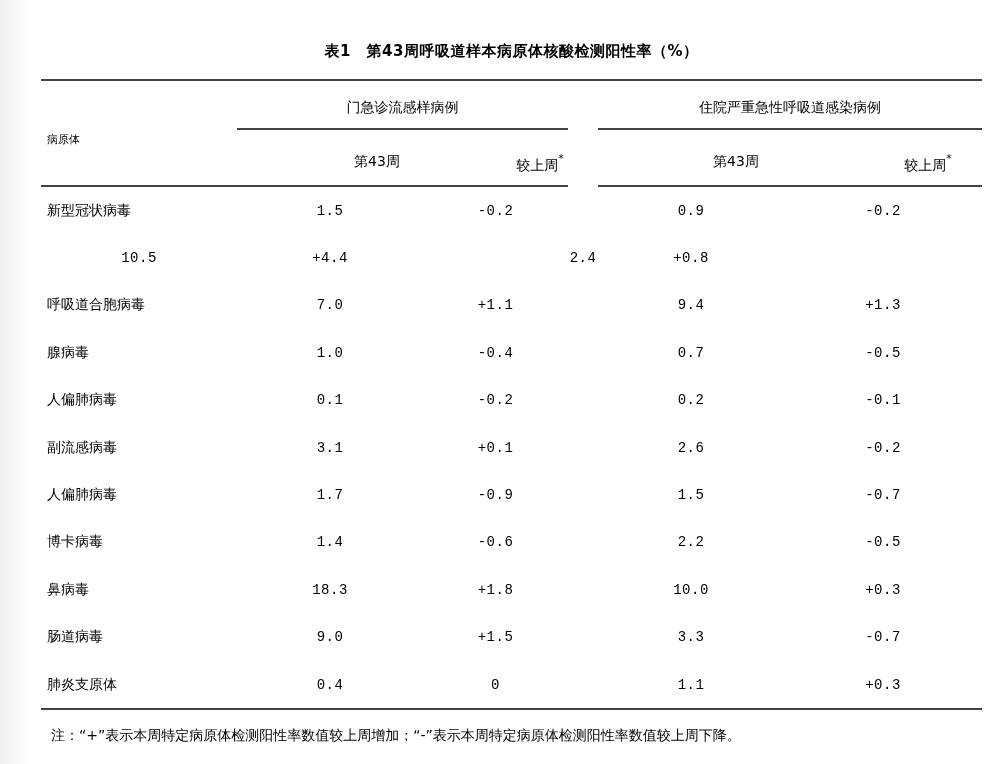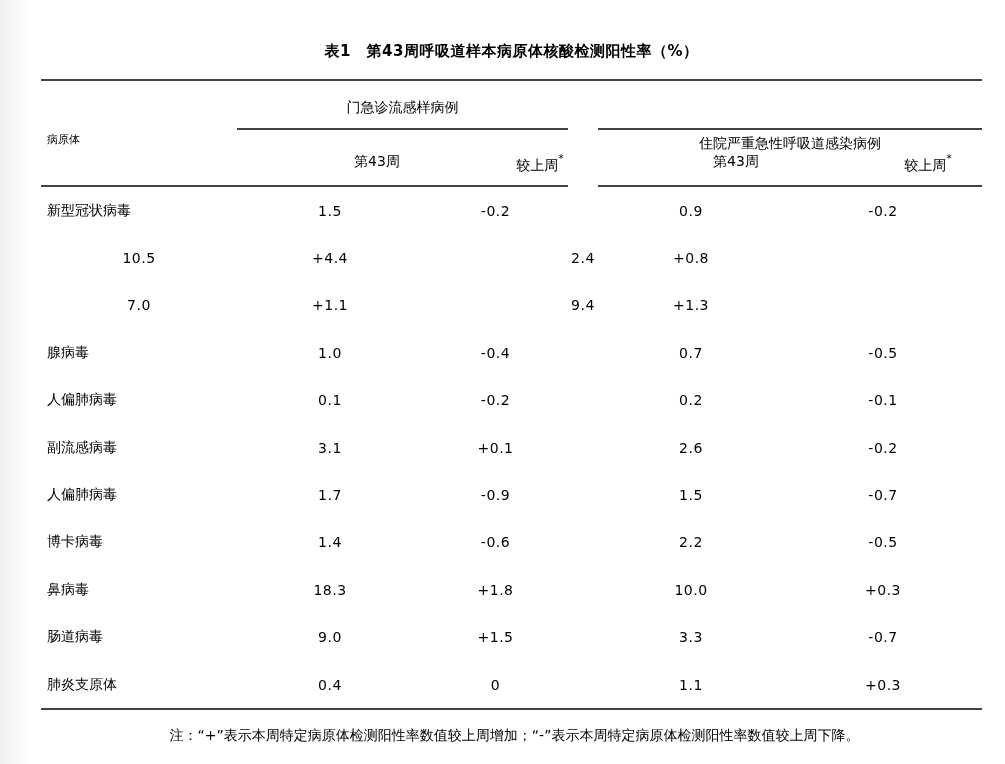--- a/index.html
+++ b/index.html
@@ -31,21 +31,21 @@
   .thead { position: relative; height: 104px; }
   .pathogen-header {
     position: absolute; left: 6px; top: 51px;
     font-size: 11px; line-height: 16px;
   }
   .group-label {
     position: absolute; top: 18px;
     font-size: 14px; line-height: 16px; text-align: center;
   }
   .group1-label { left: 196px; width: 331px; }
-  .group2-label { left: 557px; width: 384px; margin-top: 36px; }
+  .group2-label { left: 557px; width: 384px; }
   .group-underline { position: absolute; top: 47px; height: 2px; background: #434343; }
   .group1-underline { left: 196px; width: 331px; }
   .group2-underline { left: 557px; width: 384px; }
   .sub-label {
     position: absolute; top: 72px;
     transform: translateX(-50%);
     font-size: 14px; line-height: 16px; white-space: nowrap; margin-left: 47px;
   }
   .sub-label sup { font-size: 11px; position: relative; top: -2px; }
   .sub-ili-week   { left: 289px; }
@@ -56,28 +56,29 @@
   .header-rule-row { position: relative; height: 2px; }
   .header-rule-left  { position: absolute; left: 0;   width: 527px; top: 0; height: 2px; background: #434343; }
   .header-rule-right { position: absolute; left: 557px; width: 384px; top: 0; height: 2px; background: #434343; }
 
   .tbody { }
   .trow {
     display: grid;
     grid-template-columns: 196px 186px 145px 30px 186px 198px;
     height: 47.4px;
     align-items: center;
+    font-family: Liberation Mono, monospace;
   }
   .pathogen-cell { padding-left: 6px; font-size: 14px; }
   .value-cell { text-align: center; font-size: 14px; letter-spacing: 0.5px; }
   .gap-cell { }
 
   .note {
-    position: absolute; top: 727px; left: 44px; width: 941px;
-    text-align: center; font-size: 14px;
+    position: absolute; top: 727px; left: 51px; width: 941px;
+    font-size: 14px;
   }
 </style>
 </head>
 <body>
 
 <div class="left-strip"></div>
 
 <div class="page">
 
   <div class="table-title">表1　第43周呼吸道样本病原体核酸检测阳性率（%）</div>
@@ -116,20 +117,21 @@
           <div class="value-cell">-0.2</div>
         </div>
         <div class="trow">
           <div class="value-cell">10.5</div>
           <div class="value-cell">+4.4</div>
           <div class="gap-cell"></div>
           <div class="value-cell">2.4</div>
           <div class="value-cell">+0.8</div>
         </div>
         <div class="trow">
+          <div class="pathogen-cell">呼吸道合胞病毒</div>
           <div class="value-cell">7.0</div>
           <div class="value-cell">+1.1</div>
           <div class="gap-cell"></div>
           <div class="value-cell">9.4</div>
           <div class="value-cell">+1.3</div>
         </div>
         <div class="trow">
           <div class="pathogen-cell">腺病毒</div>
           <div class="value-cell">1.0</div>
           <div class="value-cell">-0.4</div>

